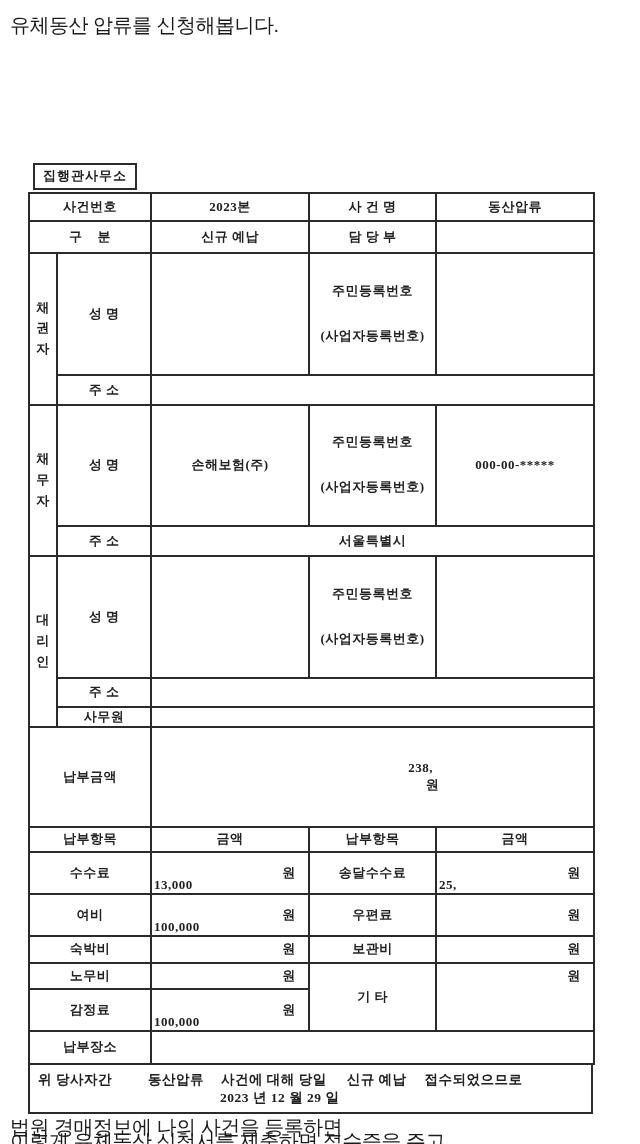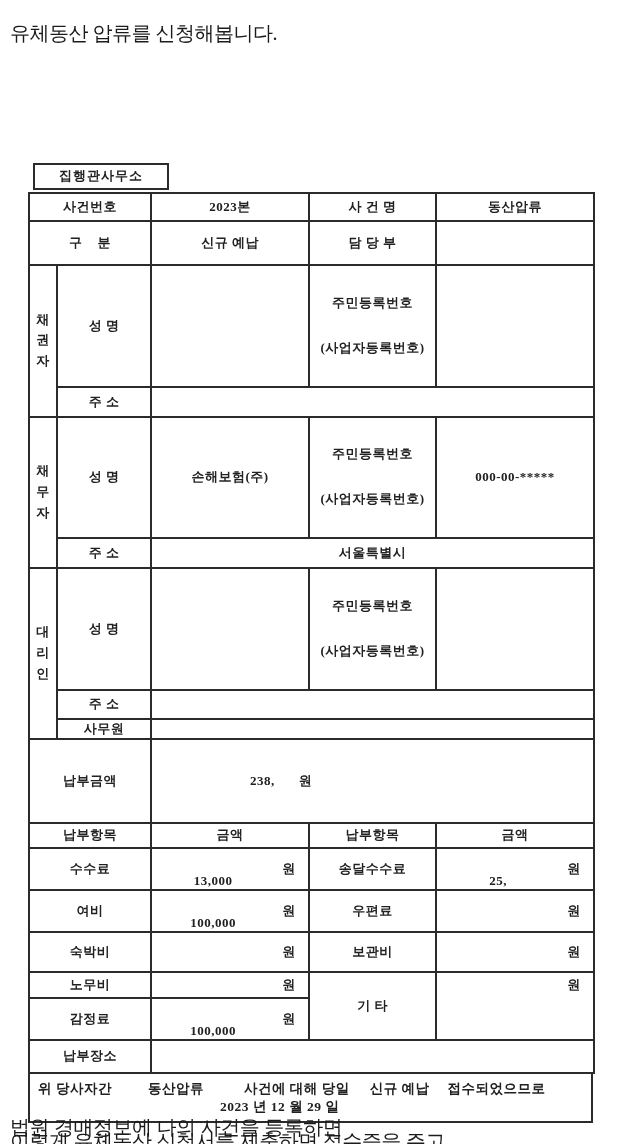--- a/index.html
+++ b/index.html
@@ -1,61 +1,61 @@
 <!DOCTYPE html>
 <html><head>
 <meta charset="utf-8">
 <style>
   html,body{margin:0;padding:0;}
   body{
     width:640px;height:1144px;position:relative;background:#ffffff;
     font-family:"Liberation Sans", sans-serif;overflow:hidden;
   }
   .caption{position:absolute;left:10px;color:#1b1b1b;font-size:20px;letter-spacing:-0.5px;white-space:nowrap;}
-  .caption.top{top:20px;font-family:Liberation Serif, serif;}
+  .caption.top{top:12px;}
   .caption.b1{top:1128px;}
   .caption.b2{top:1114px;}
 
   
   .doc{
     position:absolute;top:163px;left:28px;width:586px;
     font-family:"Liberation Serif", serif;font-weight:700;color:#212121;
   }
   .office-box{
-    display:inline-block;border:2px solid #2b2b2b;padding:2px 24px 3px;
+    display:inline-block;border:2px solid #2b2b2b;padding:2px 8px 3px;
     font-size:13px;margin-left:5px;letter-spacing:1px;
   }
   .doc-title{
     width:fit-content;margin:1px auto 0;text-align:center;
     font-size:20px;letter-spacing:3px;border-bottom:2px dashed #3a3a3a;padding:0 4px 0px;
   }
   table.form{
     border-collapse:collapse;table-layout:fixed;width:565px;margin-top:2px;
   }
   table.form td{
     border:2px solid #2b2b2b;font-size:13px;text-align:center;
     padding:0 2px;white-space:pre-wrap;overflow:hidden;letter-spacing:0.5px;
   }
   td.vgroup{word-break:break-all;line-height:1.6;padding:0 5px;font-size:13px;}
   td.reg{font-size:11.5px;line-height:1.15;letter-spacing:0;}
   td.reg span{display:block;text-align:center;}
   .amtrow{display:flex;align-items:center;justify-content:flex-end;width:100%;}
-  .amtrow .amt{flex:1;text-align:center;margin-top:24px;}
+  .amtrow .amt{flex:1;text-align:left;margin-top:24px;}
   .amtrow .won{width:34px;text-align:center;flex:0 0 auto;}
   td.kita-won{vertical-align:top;padding-top:2px;}
   td.left-pad{text-align:left;padding-left:30px;}
-  .totalrow{display:flex;align-items:center;text-align:left;padding-left:96px;}
+  .totalrow{display:flex;align-items:center;text-align:left;padding-left:96px;flex-direction:column;}
   .totalrow .won{margin-left:24px;}
 
   .stmt{
     box-sizing:border-box;width:565px;border:2px solid #2b2b2b;border-top:none;
     padding:6px 8px 5px;font-size:13.5px;letter-spacing:0.5px;
   }
   .stmt-line1 span{display:inline-block;}
-  .s2{margin-left:36px;} .s3{margin-left:40px;} .s4{margin-left:20px;} .s5{margin-left:18px;}
+  .s2{margin-left:36px;} .s3{margin-left:17px;} .s4{margin-left:20px;} .s5{margin-left:18px;}
   .stmt-line2{padding-left:112px;margin-top:4px;}
   .stmt-date{padding-left:182px;}
   .stmt-court{padding-left:126px;margin-top:11px;}
 </style>
 </head>
 <body>
 
 <div class="caption top">유체동산 압류를 신청해봅니다.</div>
 
 <div class="doc">
@@ -71,21 +71,21 @@
         <col style="width:127px">
         <col style="width:158px">
     </colgroup>
     <tbody>
         <tr style="height:28px">
       <td colspan="2">사건번호</td>
       <td>2023본</td>
       <td>사 건 명</td>
       <td>동산압류</td>
     </tr>
-    <tr style="height:44px">
+    <tr style="height:32px">
       <td colspan="2">구    분</td>
       <td>신규 예납</td>
       <td>담 당 부</td>
       <td></td>
     </tr>
 
     <tr style="height:31px">
       <td class="vgroup" rowspan="2">채권자</td>
       <td>성 명</td>
       <td></td>
@@ -156,21 +156,21 @@
       <td><div class="amtrow"><span class="amt">13,000</span><span class="won">원</span></div></td>
       <td>송달수수료</td>
       <td><div class="amtrow"><span class="amt">25,</span><span class="won">원</span></div></td>
     </tr>
     <tr style="height:25px">
       <td colspan="2">여비</td>
       <td><div class="amtrow"><span class="amt">100,000</span><span class="won">원</span></div></td>
       <td>우편료</td>
       <td><div class="amtrow"><span class="amt"></span><span class="won">원</span></div></td>
     </tr>
-    <tr style="height:40px">
+    <tr style="height:27px">
       <td colspan="2">숙박비</td>
       <td><div class="amtrow"><span class="amt"></span><span class="won">원</span></div></td>
       <td>보관비</td>
       <td><div class="amtrow"><span class="amt"></span><span class="won">원</span></div></td>
     </tr>
     <tr style="height:24px">
       <td colspan="2">노무비</td>
       <td><div class="amtrow"><span class="amt"></span><span class="won">원</span></div></td>
       <td rowspan="2">기 타</td>
       <td rowspan="2" class="kita-won"><div class="amtrow"><span class="amt"></span><span class="won">원</span></div></td>

